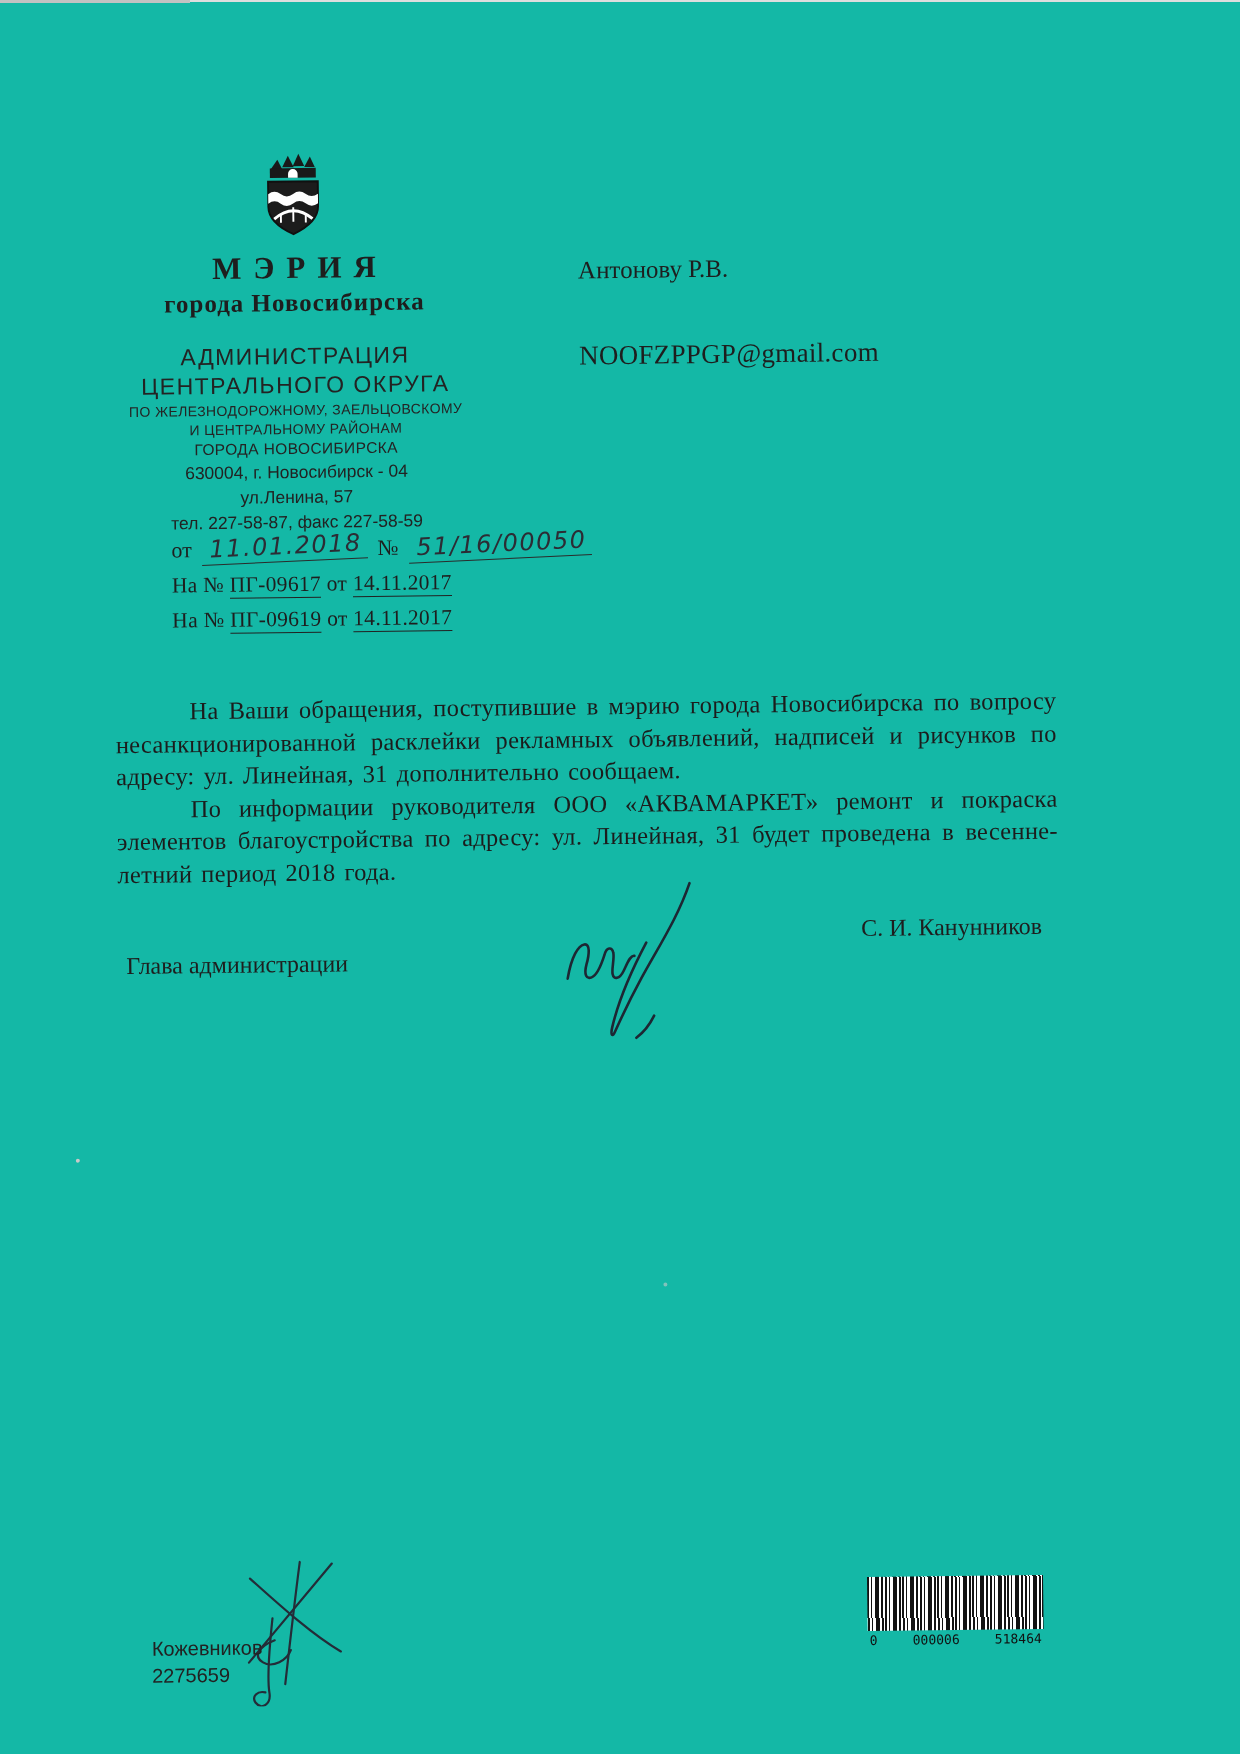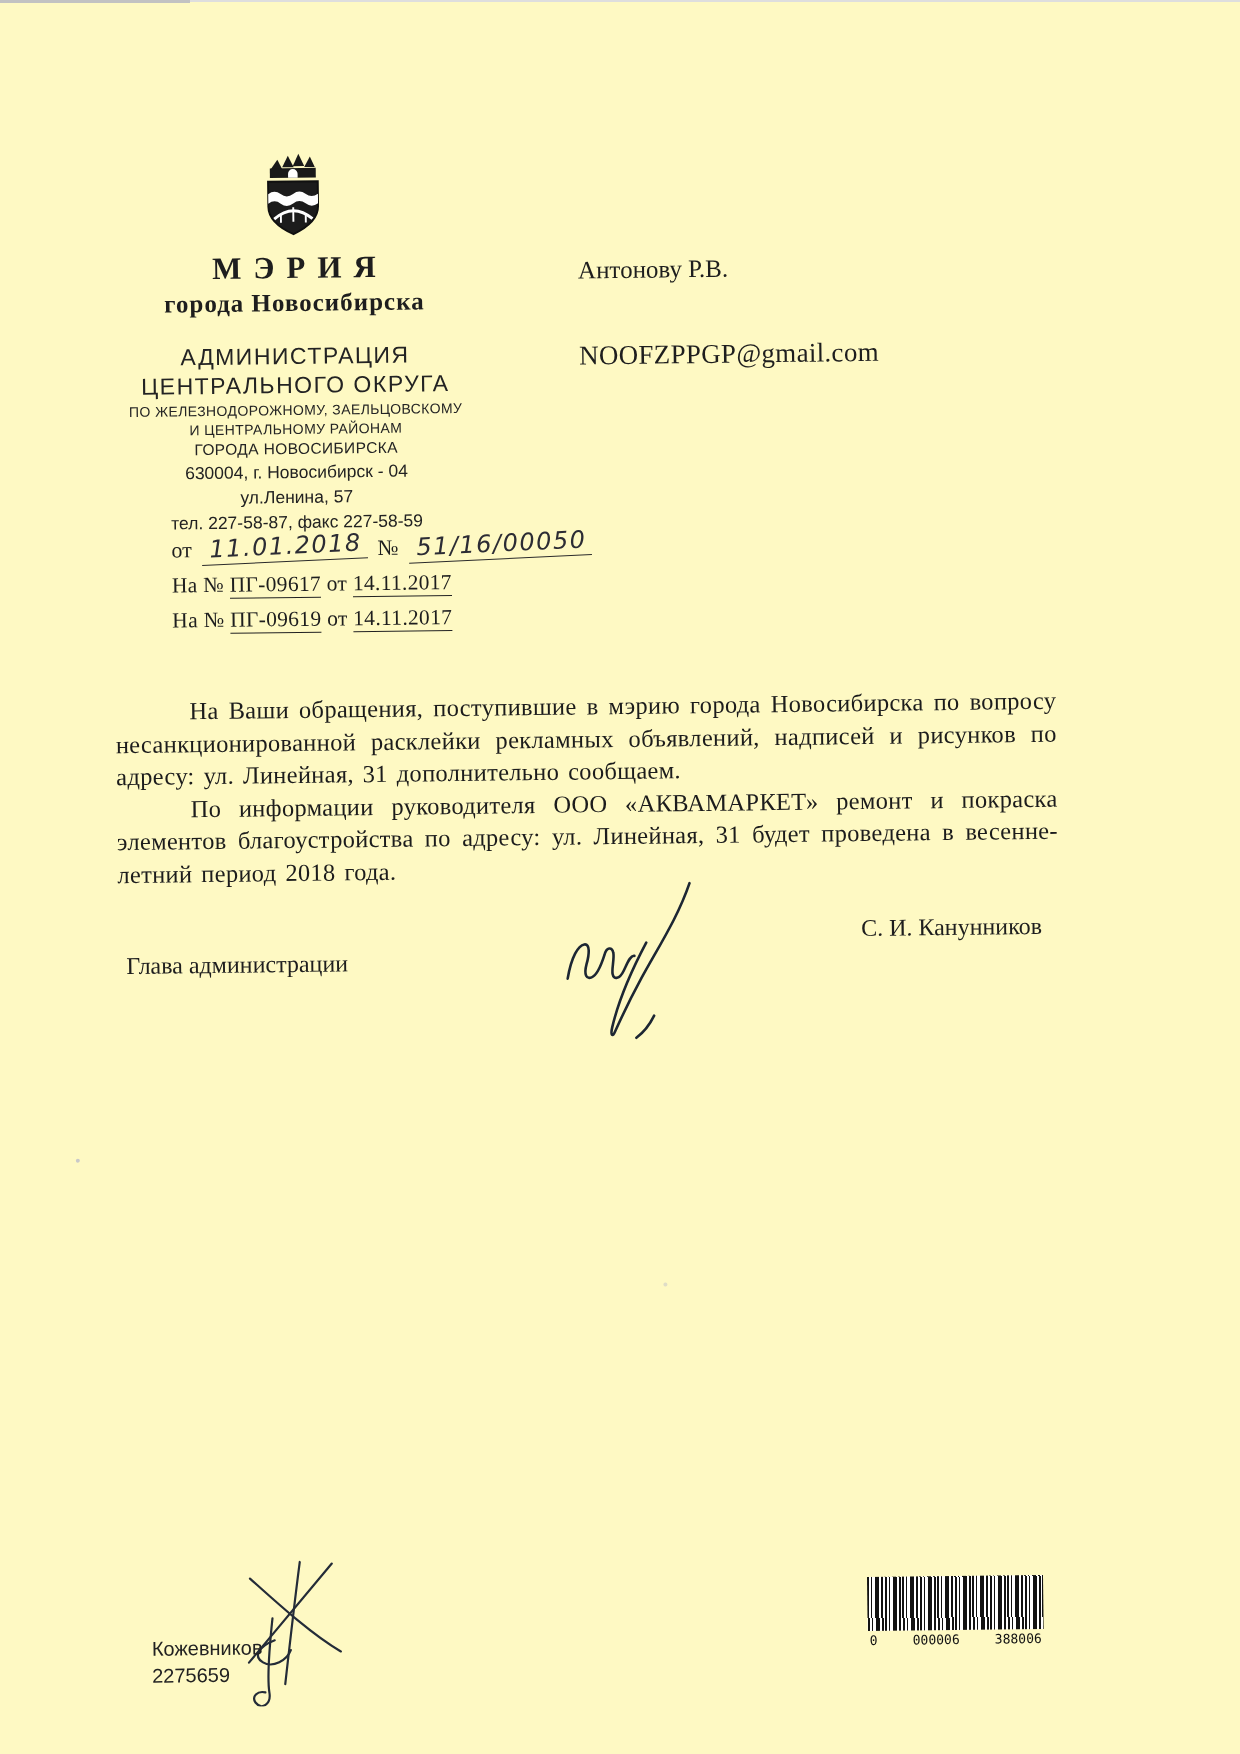--- a/index.html
+++ b/index.html
@@ -1,19 +1,19 @@
 <!DOCTYPE html>
 <html lang="ru"><head>
 <meta charset="utf-8">
 <style>
   html,body{margin:0;padding:0;background:#ffffff;}
   .page{
     position:relative;
     width:1240px;height:1754px;
-    background:#fef9c3;
+    background:#14b8a6;
     overflow:hidden;
     color:#1e1e1e;
     font-family:"Liberation Serif", serif;
   }
   .skew{position:absolute;inset:0;transform:rotate(-0.7deg);transform-origin:50% 48%;}
 
   
   .edge-top{position:absolute;top:0;left:0;width:100%;height:2px;background:#dedede;}
   .edge-top-dark{position:absolute;top:0;left:0;width:190px;height:3px;background:#c2c2c2;}
   .speck{position:absolute;width:4px;height:4px;border-radius:50%;background:#c9c9c9;}
@@ -194,18 +194,18 @@
     <div class="executor">
       <div>Кожевников</div>
       <div>2275659</div>
     </div>
 
     <div class="barcode">
       <div class="barcode-bars"></div>
       <div class="barcode-digits">
         <span>0</span>
         <span>000006</span>
-        <span>388006</span>
+        <span>518464</span>
       </div>
     </div>
 
   </div>
 </div>
 
 </body></html>

